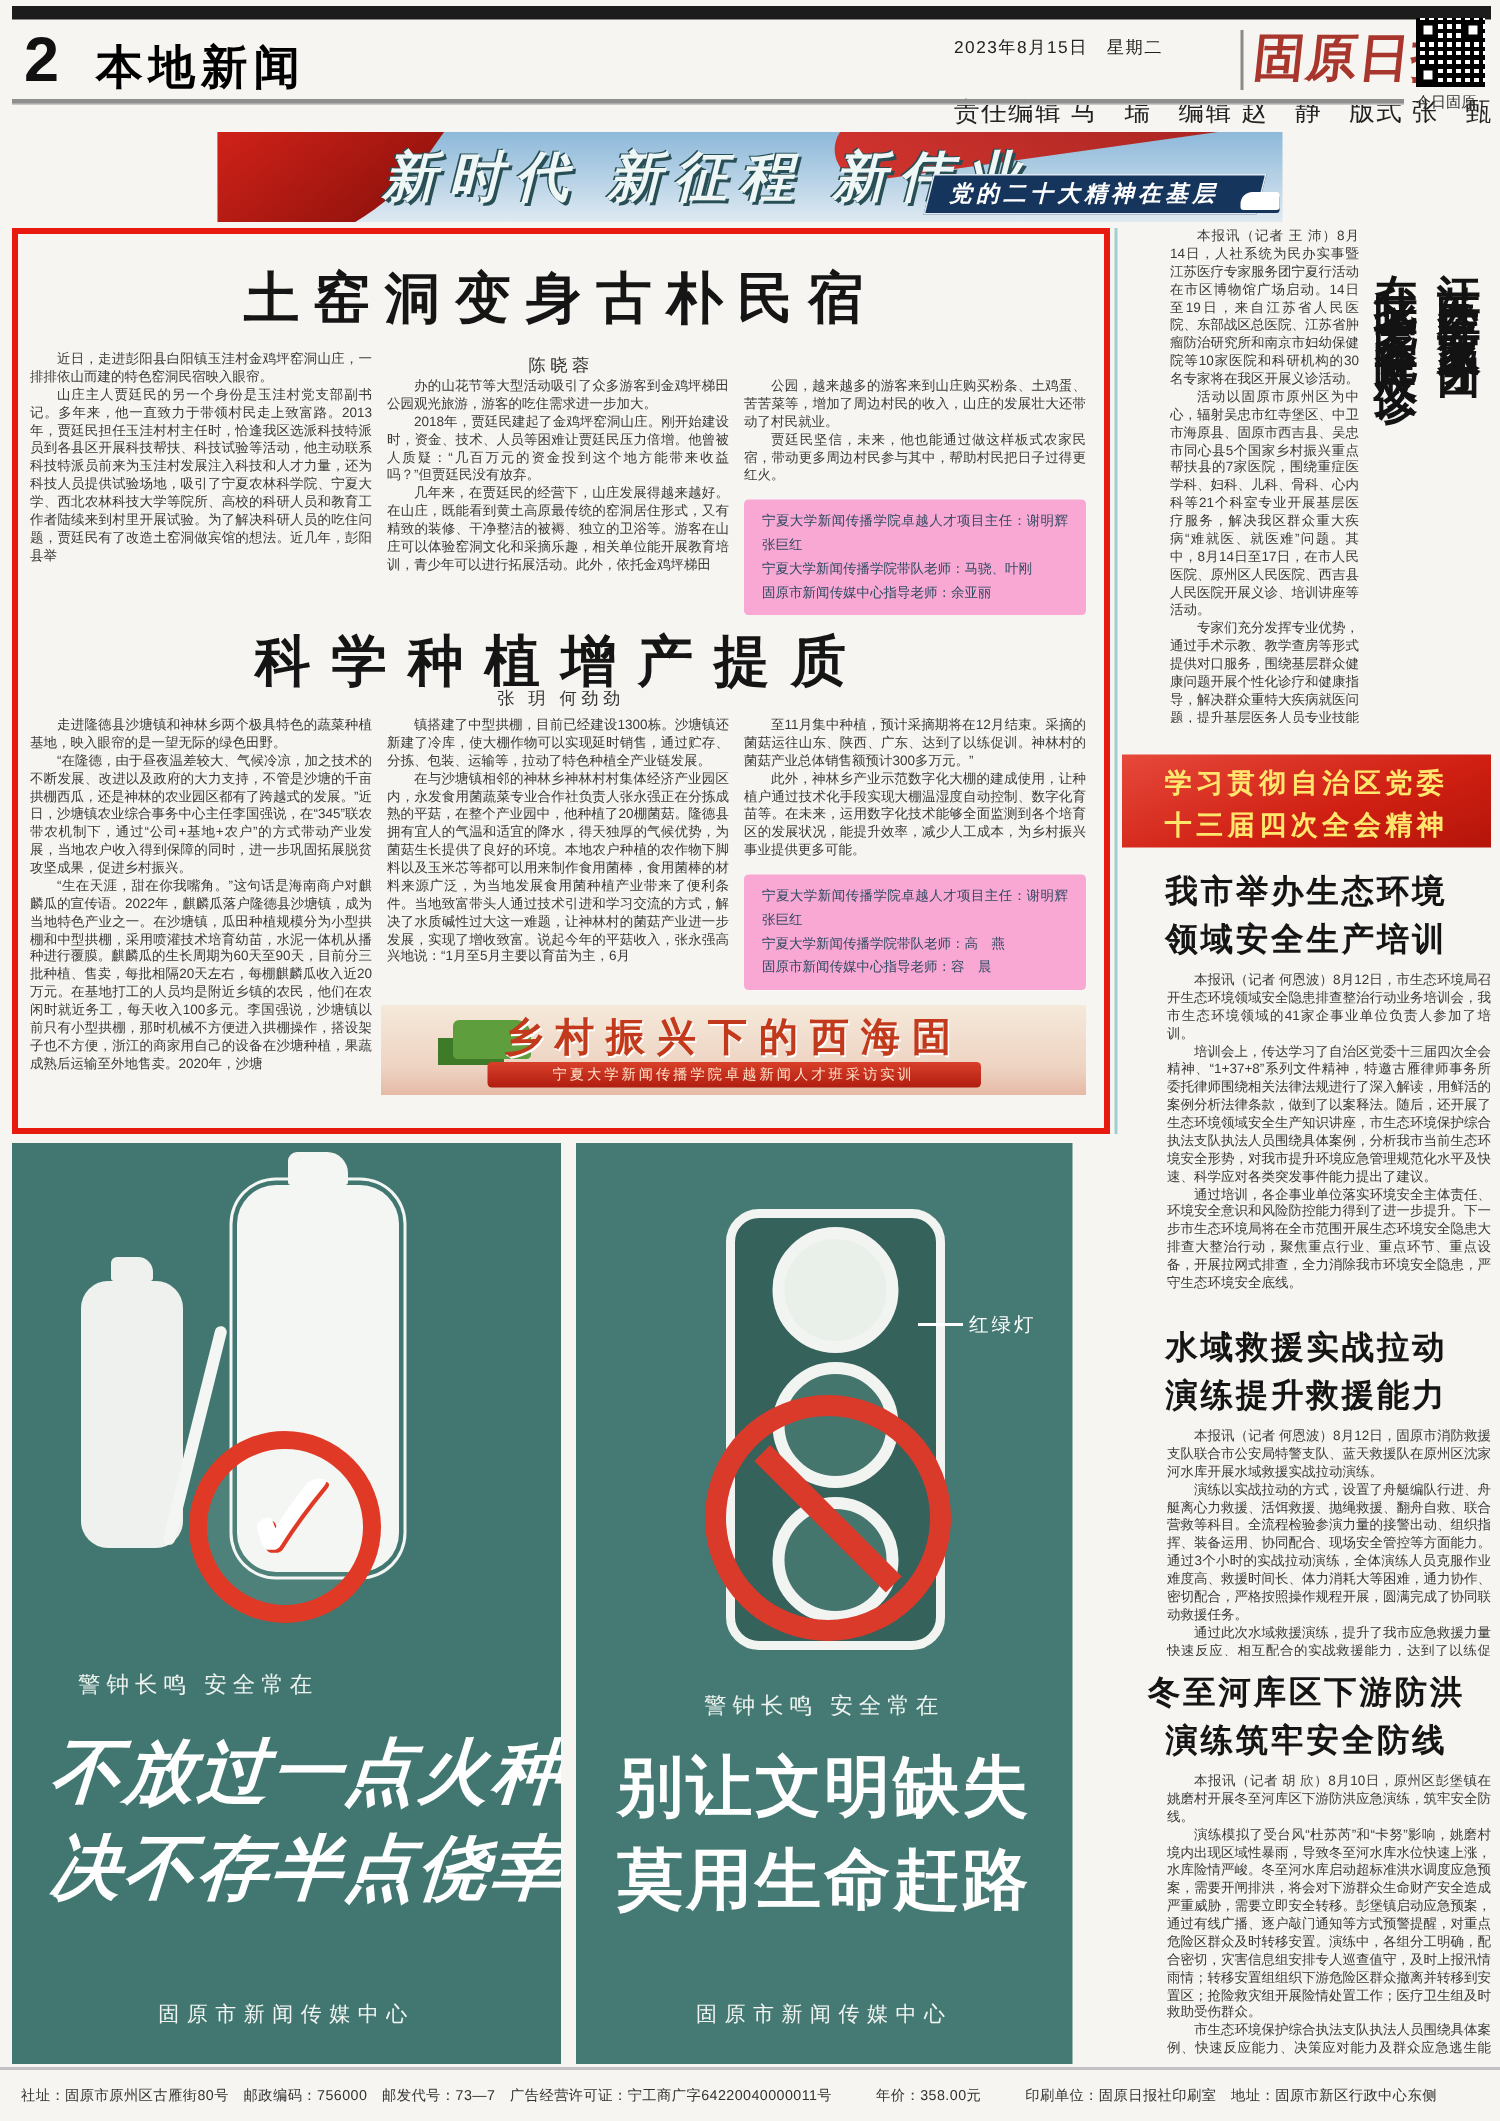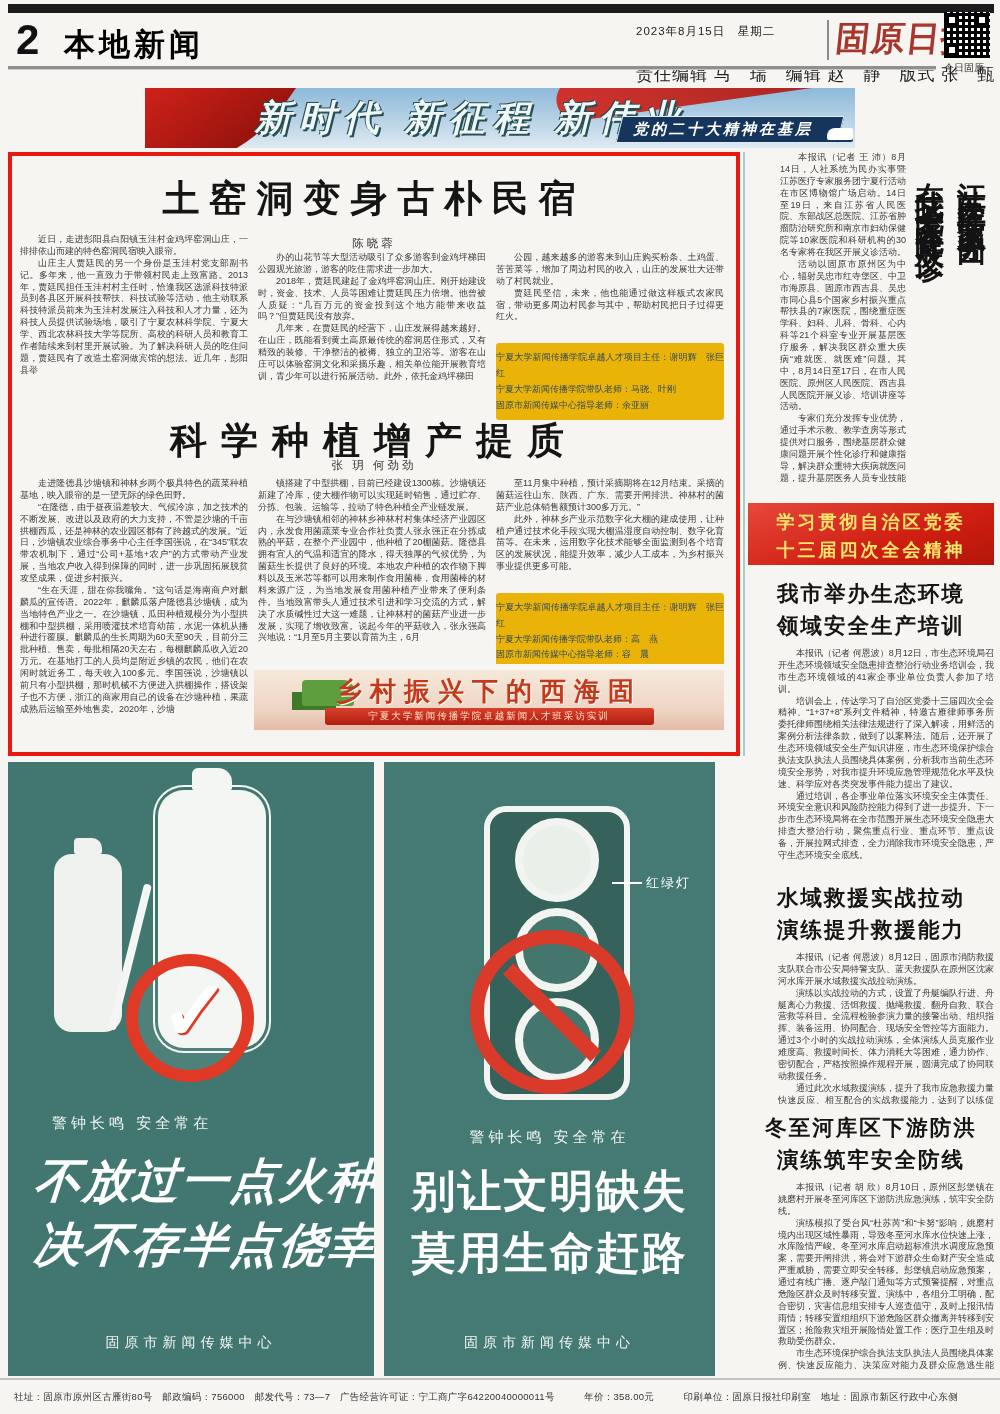--- a/index.html
+++ b/index.html
@@ -44,21 +44,21 @@
 
   
   .feature-box { left:8px; top:152px; width:732px; height:604px; border:4px solid #e8190f; }
   .fb-inner { position:absolute; inset:0; }
   .art-title { position:absolute; width:100%; text-align:center; font-weight:bold; color:#151515;
                font-size:37px; letter-spacing:10px; font-family:"Liberation Sans", sans-serif; }
   .art-author { position:absolute; width:100%; text-align:center; font-size:11.5px; color:#333; letter-spacing:3px; }
   .col { position:absolute; width:228px; overflow:hidden; text-align:justify;
          font-size:9px; line-height:1.32; color:#3a3a3a; }
   .col p.para { text-indent:2em; }
-  .credit-box { background:#eab308; border-radius:3px; padding:7px 0; margin-top:20px; }
+  .credit-box { background:#f9a8d4; border-radius:3px; padding:7px 12px; margin-top:10px; }
   .credit-box p.credit-line { text-indent:0; font-size:9px; line-height:1.75; color:#2f4a63; }
   .series-banner { position:absolute; left:242px; top:514px; width:470px; height:60px; overflow:hidden;
                    background:linear-gradient(180deg,#f5e9da 0%,#eed3c2 70%,#e6b9a6 100%); }
   .series-title { position:absolute; width:100%; top:4px; text-align:center; font-size:26px; font-weight:bold;
                   color:#c23a1b; letter-spacing:8px; text-shadow:1px 1px 0 #fff; }
   .series-sub { position:absolute; left:15%; width:70%; top:38px; background:linear-gradient(180deg,#d8402a,#b01d10);
                 color:#ffe3c8; font-size:9.5px; text-align:center; letter-spacing:2px; padding:2px 0;
                 border-radius:3px; }
   .harvester { position:absolute; left:48px; top:10px; width:52px; height:26px; background:#5f9e3c;
                border-radius:4px 10px 3px 3px; box-shadow:-14px 8px 0 -4px #3e7a28; }
@@ -180,21 +180,21 @@
           <p class="para">走进隆德县沙塘镇和神林乡两个极具特色的蔬菜种植基地，映入眼帘的是一望无际的绿色田野。</p>
           <p class="para">“在隆德，由于昼夜温差较大、气候冷凉，加之技术的不断发展、改进以及政府的大力支持，不管是沙塘的千亩拱棚西瓜，还是神林的农业园区都有了跨越式的发展。”近日，沙塘镇农业综合事务中心主任李国强说，在“345”联农带农机制下，通过“公司+基地+农户”的方式带动产业发展，当地农户收入得到保障的同时，进一步巩固拓展脱贫攻坚成果，促进乡村振兴。</p>
           <p class="para">“生在天涯，甜在你我嘴角。”这句话是海南商户对麒麟瓜的宣传语。2022年，麒麟瓜落户隆德县沙塘镇，成为当地特色产业之一。在沙塘镇，瓜田种植规模分为小型拱棚和中型拱棚，采用喷灌技术培育幼苗，水泥一体机从播种进行覆膜。麒麟瓜的生长周期为60天至90天，目前分三批种植、售卖，每批相隔20天左右，每棚麒麟瓜收入近20万元。在基地打工的人员均是附近乡镇的农民，他们在农闲时就近务工，每天收入100多元。李国强说，沙塘镇以前只有小型拱棚，那时机械不方便进入拱棚操作，搭设架子也不方便，浙江的商家用自己的设备在沙塘种植，果蔬成熟后运输至外地售卖。2020年，沙塘</p>
         </div>
       <div class="col" style="left:246px;top:322px;height:186px">
           <p class="para">镇搭建了中型拱棚，目前已经建设1300栋。沙塘镇还新建了冷库，使大棚作物可以实现延时销售，通过贮存、分拣、包装、运输等，拉动了特色种植全产业链发展。</p>
           <p class="para">在与沙塘镇相邻的神林乡神林村村集体经济产业园区内，永发食用菌蔬菜专业合作社负责人张永强正在分拣成熟的平菇，在整个产业园中，他种植了20棚菌菇。隆德县拥有宜人的气温和适宜的降水，得天独厚的气候优势，为菌菇生长提供了良好的环境。本地农户种植的农作物下脚料以及玉米芯等都可以用来制作食用菌棒，食用菌棒的材料来源广泛，为当地发展食用菌种植产业带来了便利条件。当地致富带头人通过技术引进和学习交流的方式，解决了水质碱性过大这一难题，让神林村的菌菇产业进一步发展，实现了增收致富。说起今年的平菇收入，张永强高兴地说：“1月至5月主要以育苗为主，6月</p>
         </div>
       <div class="col" style="left:484px;top:322px;height:186px">
         <div>
-            <p class="para">至11月集中种植，预计采摘期将在12月结束。采摘的菌菇运往山东、陕西、广东、需要开闸排洪。神林村的菌菇产业总体销售额预计300多万元。”</p>
+            <p class="para">至11月集中种植，预计采摘期将在12月结束。采摘的菌菇运往山东、陕西、广东、达到了以练促训。神林村的菌菇产业总体销售额预计300多万元。”</p>
             <p class="para">此外，神林乡产业示范数字化大棚的建成使用，让种植户通过技术化手段实现大棚温湿度自动控制、数字化育苗等。在未来，运用数字化技术能够全面监测到各个培育区的发展状况，能提升效率，减少人工成本，为乡村振兴事业提供更多可能。</p>
           </div>
         <div class="credit-box">
             <p class="credit-line">宁夏大学新闻传播学院卓越人才项目主任：谢明辉　张巨红</p>
             <p class="credit-line">宁夏大学新闻传播学院带队老师：高　燕</p>
             <p class="credit-line">固原市新闻传媒中心指导老师：容　晨</p>
           </div>
       </div>
 
       <div class="series-banner">

